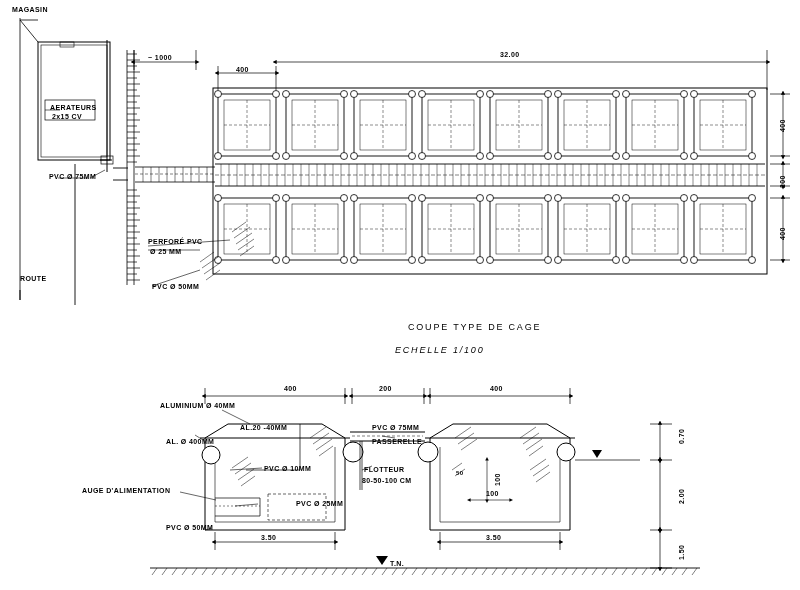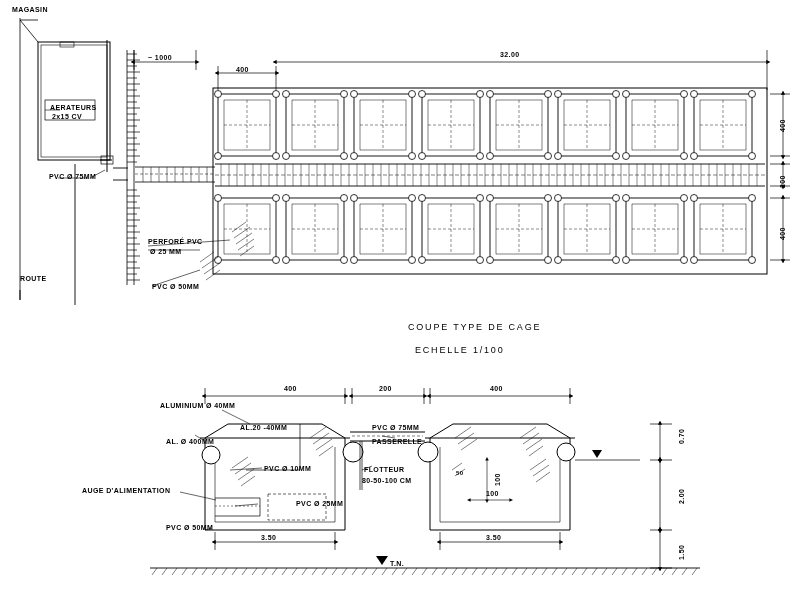--- a/index.html
+++ b/index.html
@@ -527,21 +527,21 @@
 
   <div class="lbl b" style="left:148px;top:54px;">~ 1000</div>
   <div class="lbl b" style="left:236px;top:66px;">400</div>
   <div class="lbl b" style="left:500px;top:51px;">32.00</div>
 
   <div class="lbl b rot" style="left:779px;top:132px;transform:rotate(-90deg);">400</div>
   <div class="lbl b rot" style="left:779px;top:188px;transform:rotate(-90deg);">200</div>
   <div class="lbl b rot" style="left:779px;top:240px;transform:rotate(-90deg);">400</div>
 
   <div class="ttl" style="left:408px;top:322px;">COUPE  TYPE  DE  CAGE</div>
-  <div class="ttl" style="left:415px;top:345px;">ECHELLE   1/100</div>
+  <div class="ttl" style="left:395px;top:345px;font-style:italic;">ECHELLE   1/100</div>
 
   <div class="lbl b" style="left:284px;top:385px;">400</div>
   <div class="lbl b" style="left:379px;top:385px;">200</div>
   <div class="lbl b" style="left:490px;top:385px;">400</div>
 
   <div class="lbl b" style="left:261px;top:534px;">3.50</div>
   <div class="lbl b" style="left:486px;top:534px;">3.50</div>
 
   <div class="lbl b rot" style="left:678px;top:444px;transform:rotate(-90deg);">0.70</div>
   <div class="lbl b rot" style="left:678px;top:504px;transform:rotate(-90deg);">2.00</div>

